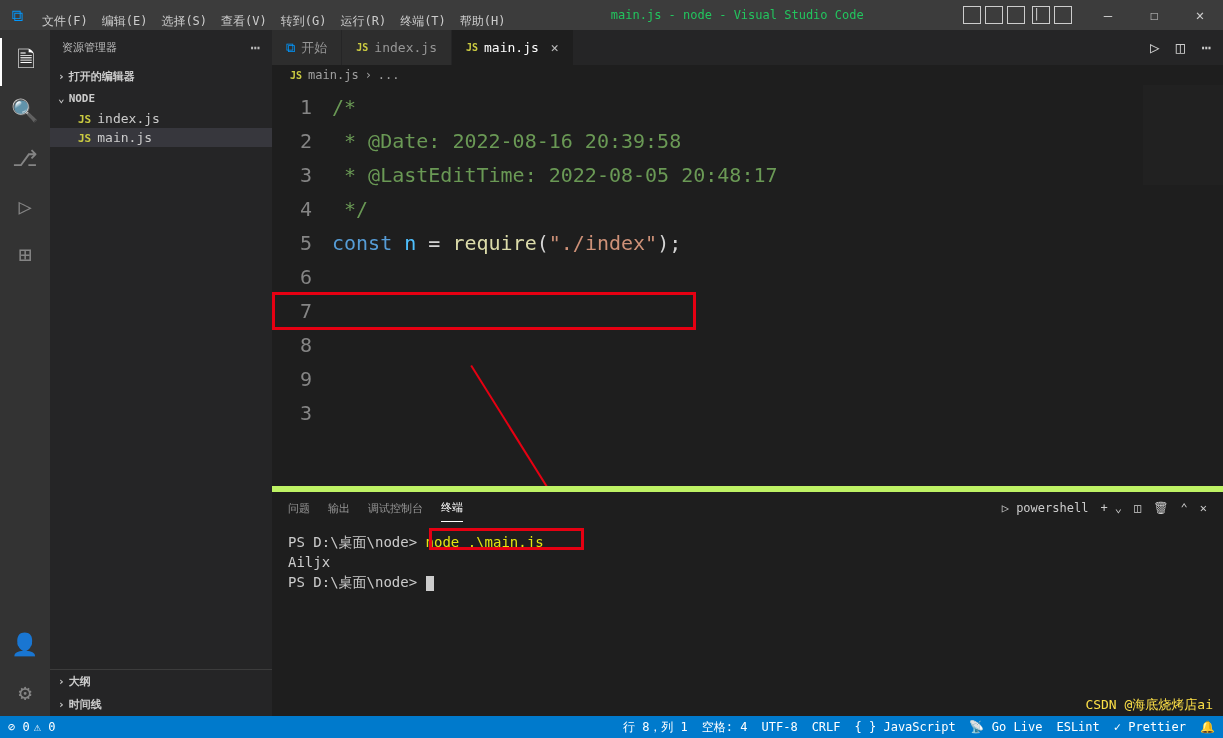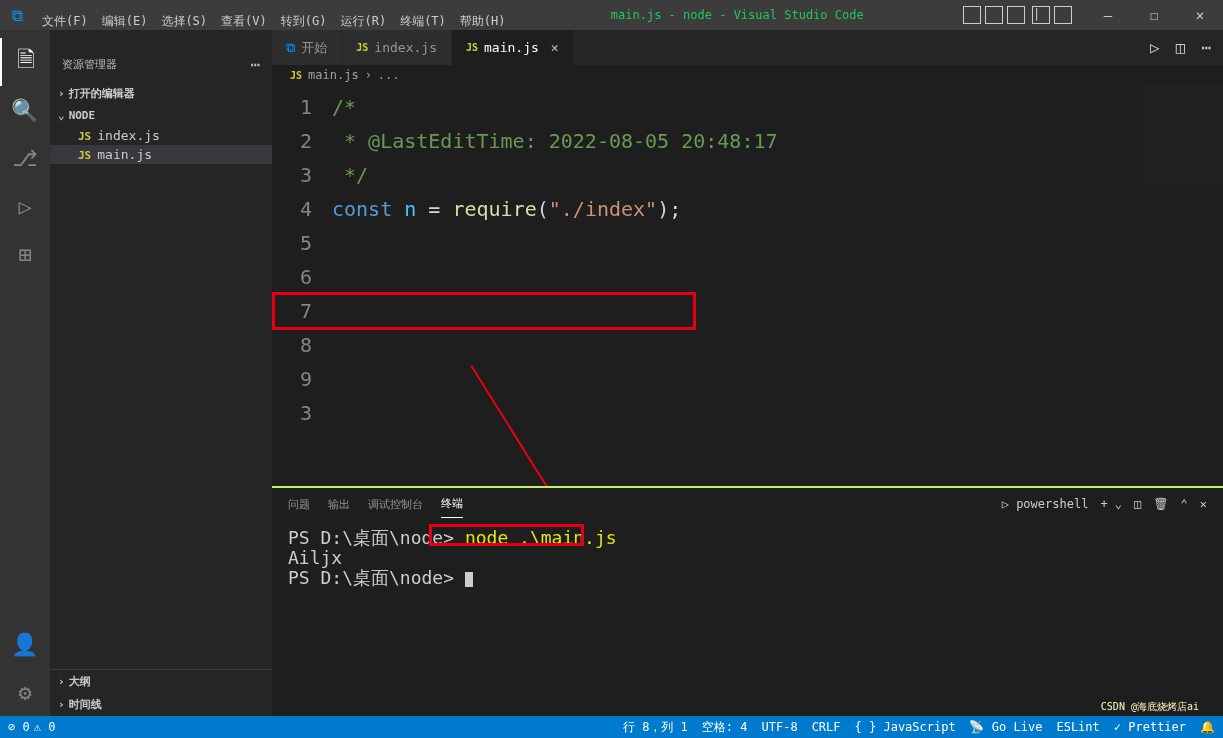--- a/index.html
+++ b/index.html
@@ -11,21 +11,21 @@
 .win-controls { display:flex; align-items:center; }
 .layout-icons { display:flex; gap:2px; margin-right:12px; }
 .layout-icons span { width:18px; height:18px; border:1px solid #ccc; display:inline-block; margin:0 1px; }
 .win-btn { width:46px; height:30px; display:flex; align-items:center; justify-content:center; cursor:pointer; font-size:14px; }
 .main { display:flex; height:686px; }
 .activitybar { width:50px; background:#333; display:flex; flex-direction:column; align-items:center; padding-top:8px; }
 .act-item { width:50px; height:48px; display:flex; align-items:center; justify-content:center; color:#858585; cursor:pointer; font-size:22px; }
 .act-item.active { color:#fff; border-left:2px solid #fff; }
 .act-spacer { flex:1; }
 .sidebar { width:222px; background:#252526; display:flex; flex-direction:column; }
-.side-header { height:35px; display:flex; align-items:center; justify-content:space-between; padding:0 12px; font-size:11px; color:#bbb;margin-top:17px; }
+.side-header { height:35px; display:flex; align-items:center; justify-content:space-between; padding:0 12px; font-size:11px; color:#bbb; }
 .side-header span:last-child { font-size:16px; cursor:pointer; }
 .section-head { padding:4px 8px; font-size:11px; font-weight:bold; color:#ccc; cursor:pointer; display:flex; align-items:center; gap:4px; }
 .file-item { padding:2px 0 2px 28px; font-size:13px; color:#ccc; cursor:pointer; }
 .file-item.active { background:#37373d; }
 .file-item .js-icon { color:#cbcb41; margin-right:6px; font-weight:bold; font-size:11px; }
 .side-bottom { margin-top:auto; border-top:1px solid #3c3c3c; }
 .editor-area { flex:1; display:flex; flex-direction:column; background:#1e1e1e; position:relative; }
 .tabs { height:35px; background:#252526; display:flex; align-items:stretch; }
 .tab { padding:0 14px; display:flex; align-items:center; gap:6px; font-size:13px; color:#969696; background:#2d2d2d; border-right:1px solid #252526; cursor:pointer; }
 .tab.active { background:#1e1e1e; color:#fff; }
@@ -44,35 +44,35 @@
 .comment { color:#6a9955; }
 .keyword { color:#569cd6; }
 .var { color:#4fc1ff; }
 .func { color:#dcdcaa; }
 .string { color:#ce9178; }
 .punct { color:#d4d4d4; }
 .prop { color:#9cdcfe; }
 .red-box { position:absolute; border:3px solid #e60012; pointer-events:none; }
 .red-line { position:absolute; background:#e60012; height:2px; transform-origin:0 0; pointer-events:none; }
 .minimap { position:absolute; right:0; top:0; width:80px; height:100px; background:#252526; opacity:0.4; }
-.panel { height:230px; background:#1e1e1e; border-top:2px solid #bef264; display:flex; flex-direction:column; }
+.panel { height:230px; background:#1e1e1e; border-top:6px solid #bef264; display:flex; flex-direction:column; }
 .panel-tabs { height:32px; display:flex; align-items:center; padding:0 16px; gap:18px; font-size:11px; color:#969696; }
 .panel-tabs .ptab { cursor:pointer; padding:6px 0; }
 .panel-tabs .ptab.active { color:#fff; border-bottom:1px solid #fff; }
 .panel-actions { margin-left:auto; display:flex; align-items:center; gap:12px; color:#ccc; font-size:12px; }
 .panel-actions span { cursor:pointer; }
-.terminal { flex:1; padding:8px 16px; font-family:Consolas,monospace; font-size:18px; color:#ccc; line-height:20px; position:relative; }
+.terminal { flex:1; padding:8px 16px; font-family:Consolas,monospace; font-size:14px; color:#ccc; line-height:20px; position:relative; }
 .term-line { white-space:pre; }
 .term-yellow { color:#e5e510; }
 .cursor-block { display:inline-block; width:8px; height:15px; background:#ccc; vertical-align:middle; }
 .statusbar { height:22px; background:#007acc; display:flex; align-items:center; font-size:12px; color:#fff; padding:0 8px; position:absolute; bottom:0; left:0; right:0; }
 .status-left { display:flex; gap:4px; align-items:center; }
 .status-right { margin-left:auto; display:flex; gap:14px; align-items:center; }
 .status-item { cursor:pointer; }
-.watermark { position:absolute; right:24px; bottom:24px; color:#fef9c3; font-size:10px; pointer-events:none; }
+.watermark { position:absolute; right:10px; bottom:24px; color:#fde047; font-size:13px; pointer-events:none; }
 </style>
 </head>
 <body>
 
 <div class="titlebar">
   <div class="vscode-icon">⧉</div>
   <div id="menus" style="display:flex;margin-top:13px;">
       <div class="menu-item">文件(F)</div>
       <div class="menu-item">编辑(E)</div>
       <div class="menu-item">选择(S)</div>
@@ -171,20 +171,21 @@
           <div>4</div>
           <div>5</div>
           <div>6</div>
           <div>7</div>
           <div>8</div>
           <div>9</div>
           <div>3</div>
       </div>
       <div class="code">
         <div class="line comment">/*</div>
+        <div class="line comment"> * @Date: 2022-08-16 20:39:58</div>
         <div class="line comment"> * @LastEditTime: 2022-08-05 20:48:17</div>
         <div class="line comment"> */</div>
         <div class="line"><span class="keyword">const </span><span class="var">n</span><span class="punct"> = </span><span class="func">require</span><span class="punct">(</span><span class="string">"./index"</span><span class="punct">);</span></div>
         <div class="line"></div>
       </div>
       <div class="minimap"></div>
       <div class="red-box" style="left:0px; top:207px; width:424px; height:38px;"></div>
       <div class="red-line" style="left:200px; top:280px; width:200px; transform:rotate(58deg);"></div>
     </div>
 

